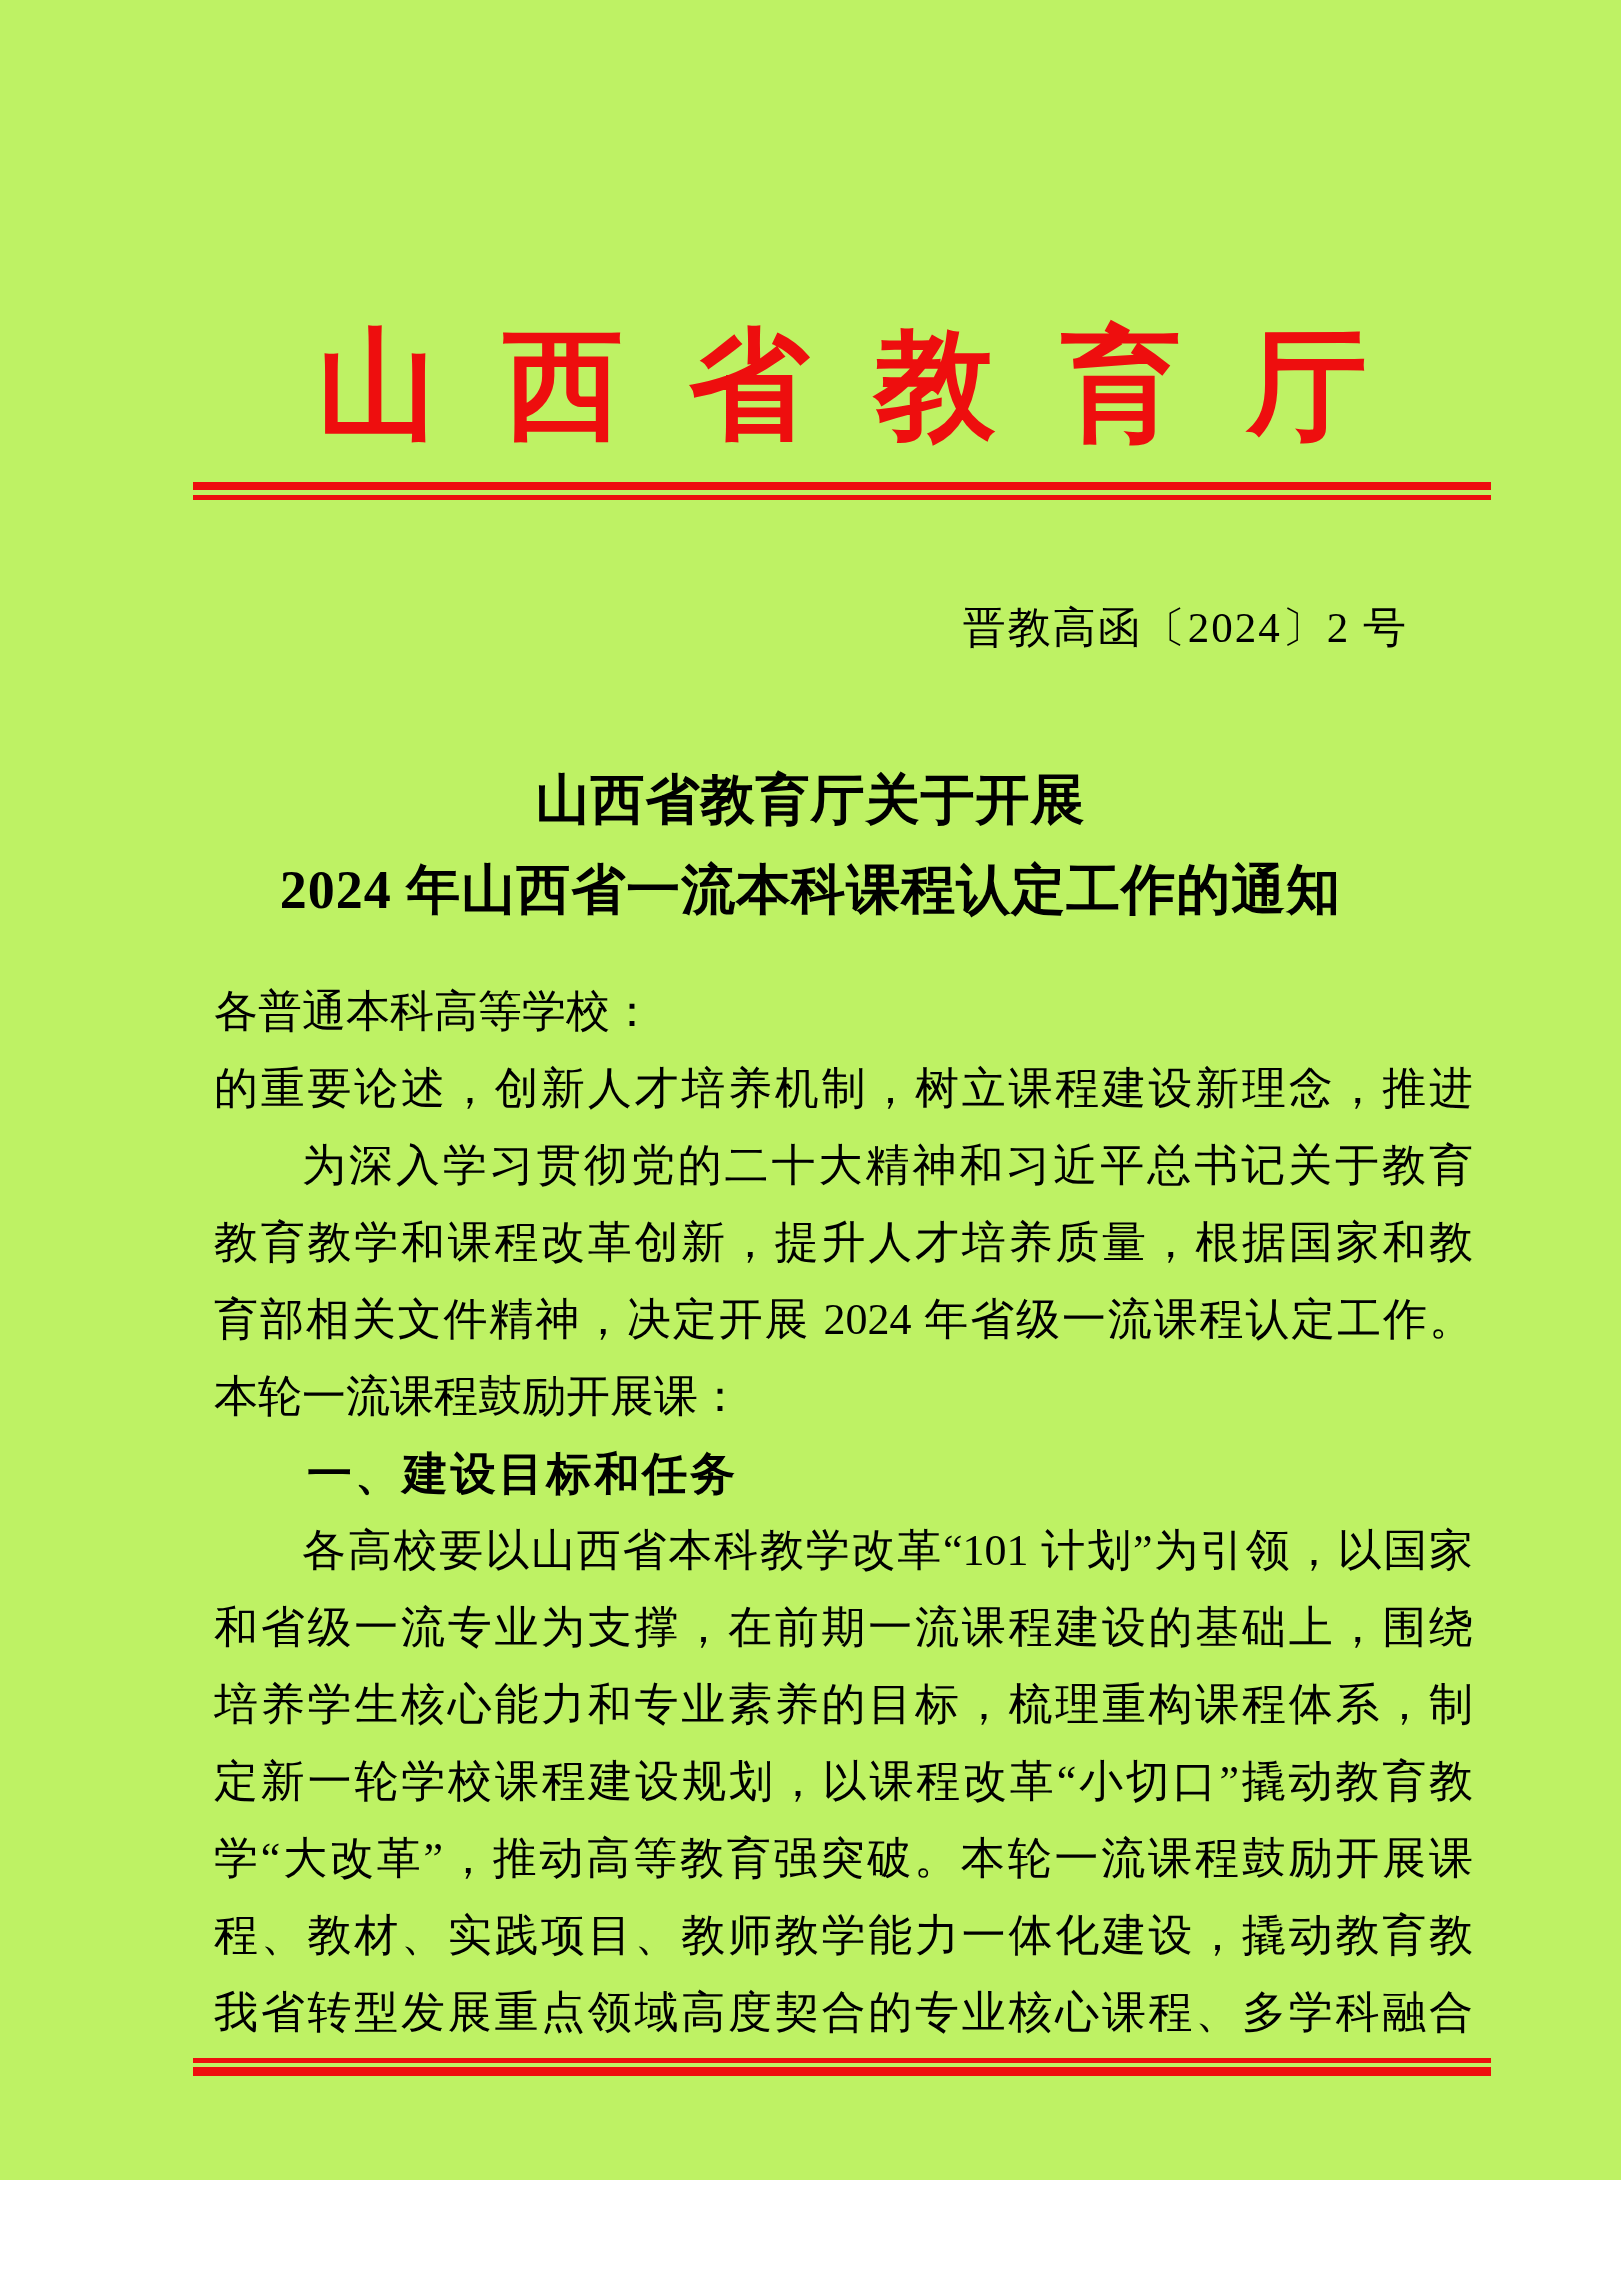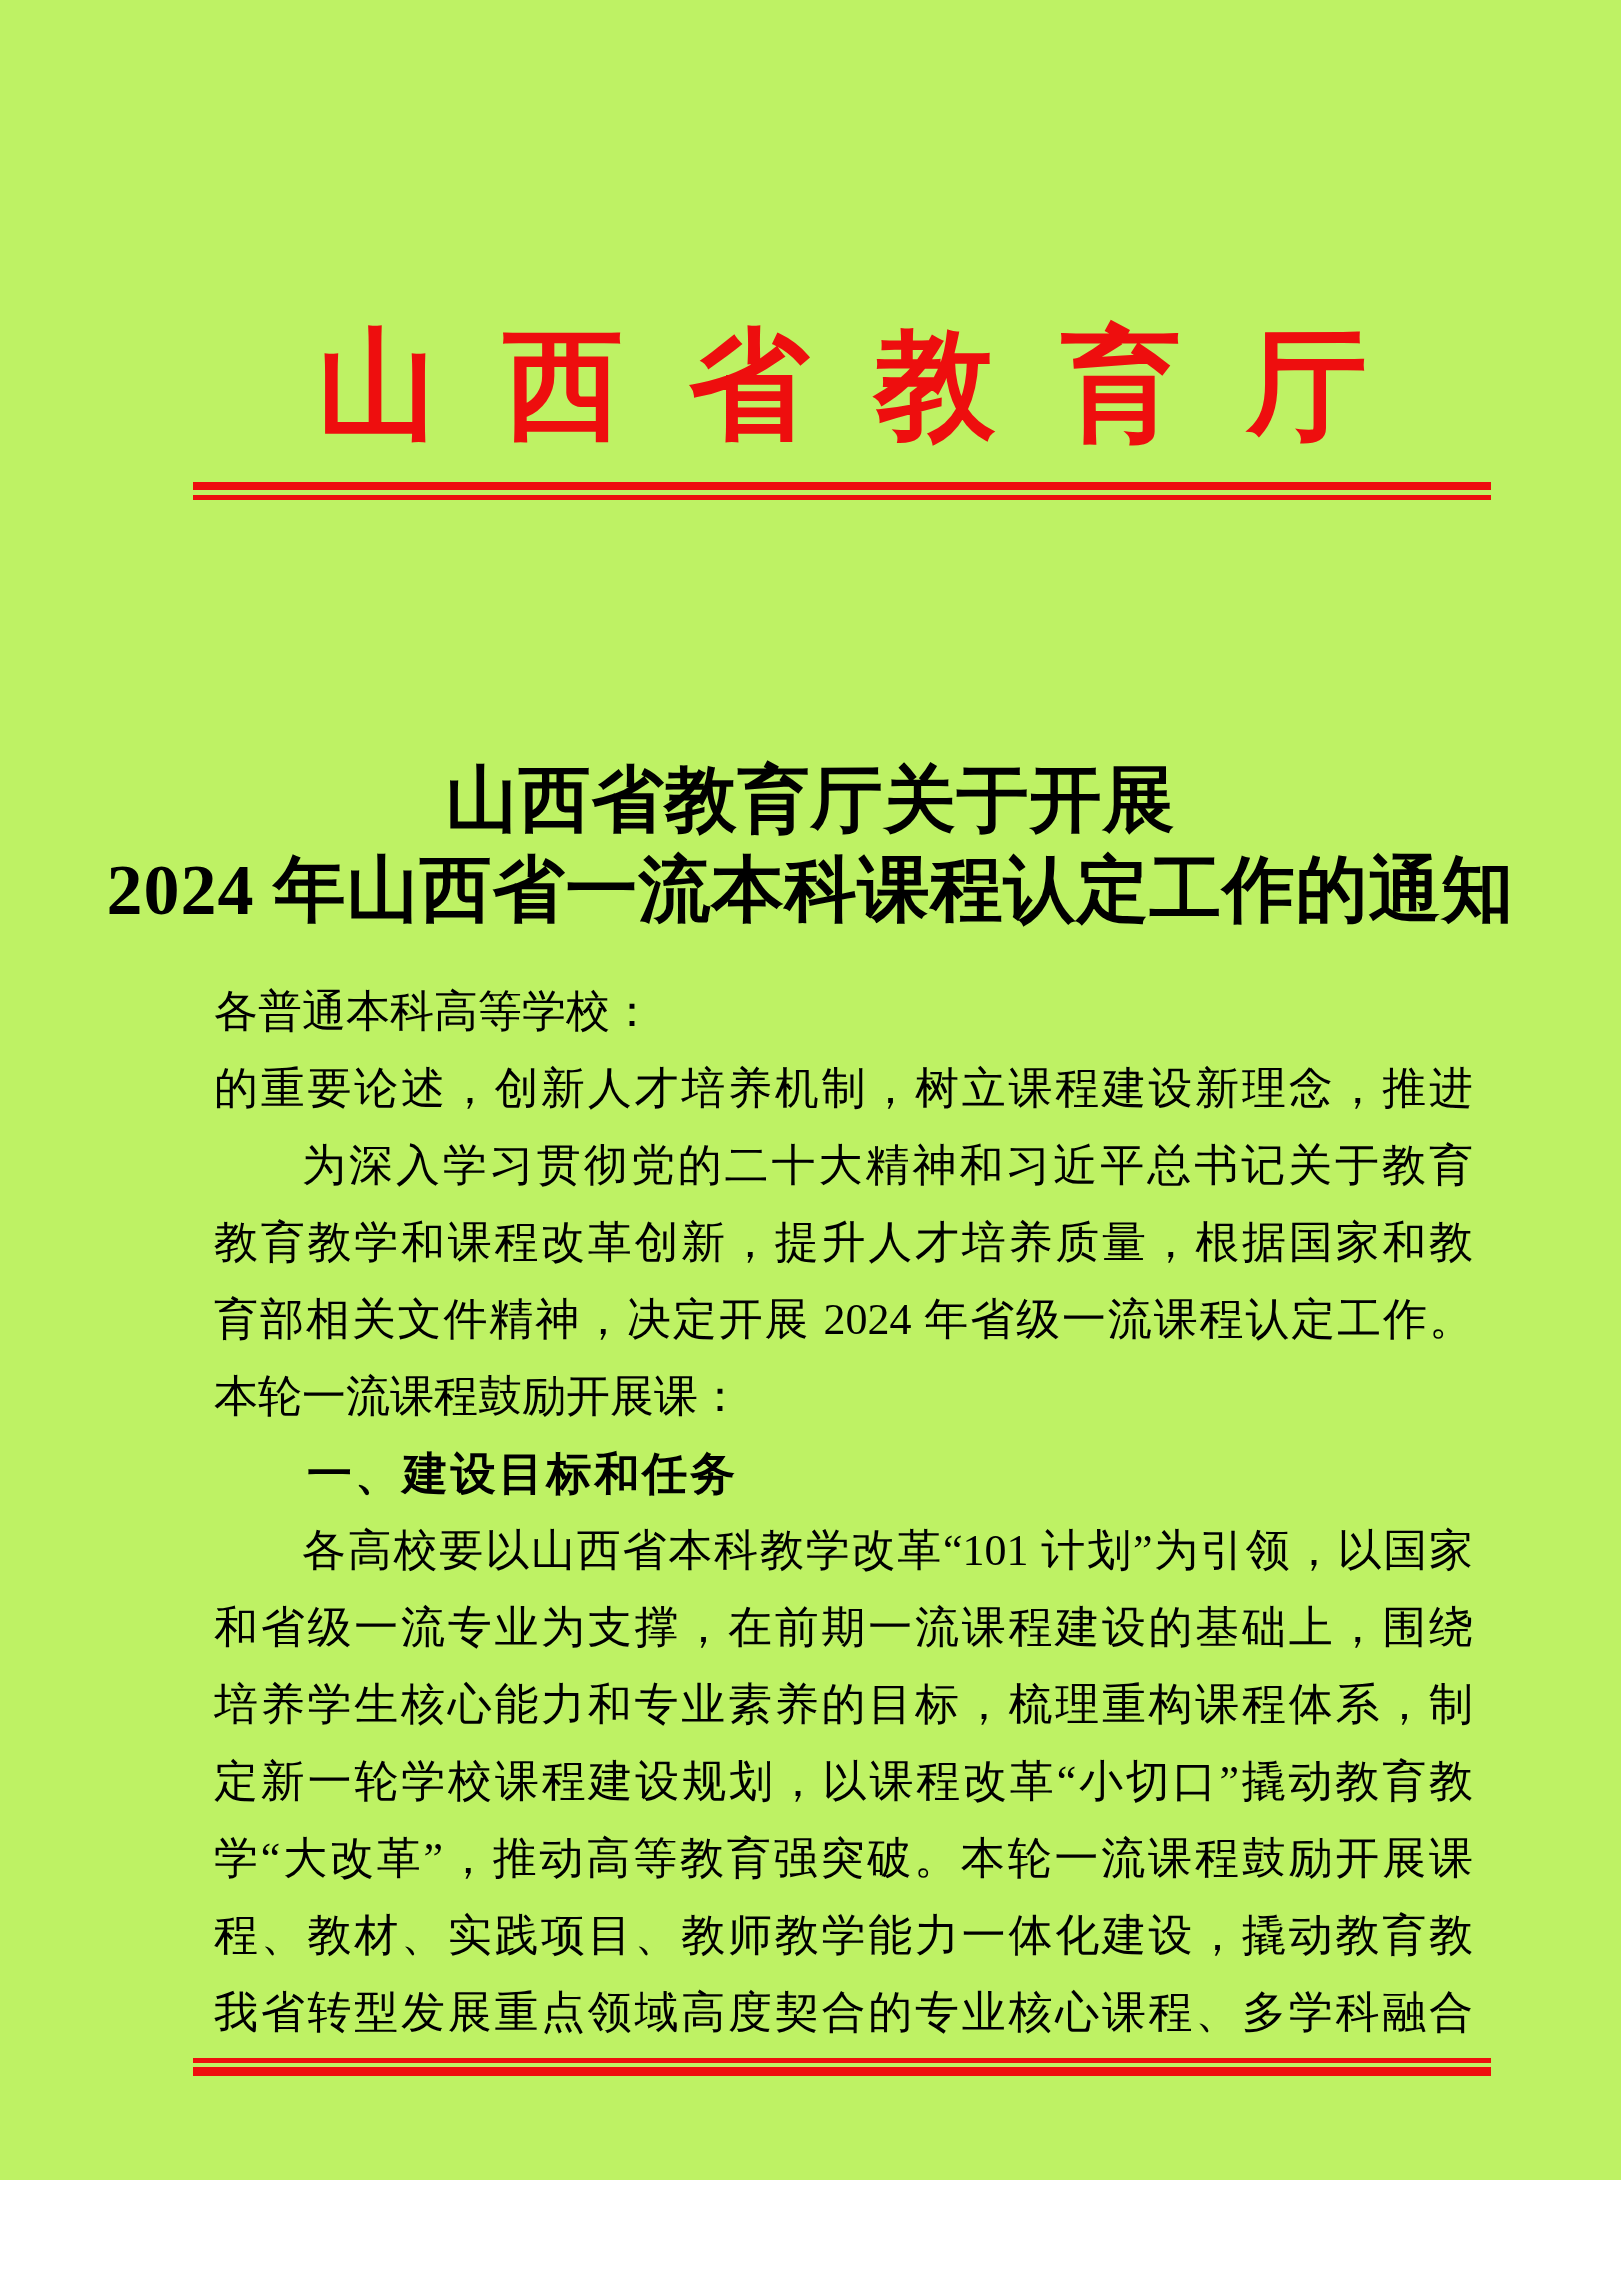--- a/index.html
+++ b/index.html
@@ -61,21 +61,21 @@
   }
 
   
   .doc-title {
     position: absolute;
     top: 755px;
     left: 0;
     width: 1621px;
     text-align: center;
     font-weight: bold;
-    font-size: 72px;
+    font-size: 54px;
     line-height: 90px;
     letter-spacing: 1px;
   }
 
   
   .body-text {
     position: absolute;
     top: 973px;
     left: 214px;
     width: 1259px;
@@ -109,20 +109,21 @@
 </head>
 <body>
 
 <div class="page">
 
   <div class="letterhead">山西省教育厅</div>
 
   <div class="rule rule-top-thick"></div>
   <div class="rule rule-top-thin"></div>
 
+  <div class="doc-number">晋教高函〔2024〕2 号</div>
 
   <div class="doc-title">
     <div>山西省教育厅关于开展</div>
     <div>2024 年山西省一流本科课程认定工作的通知</div>
   </div>
 
   <div class="body-text">
     <div class="line left">各普通本科高等学校：</div>
 
     <div class="line">的重要论述，创新人才培养机制，树立课程建设新理念，推进</div>

